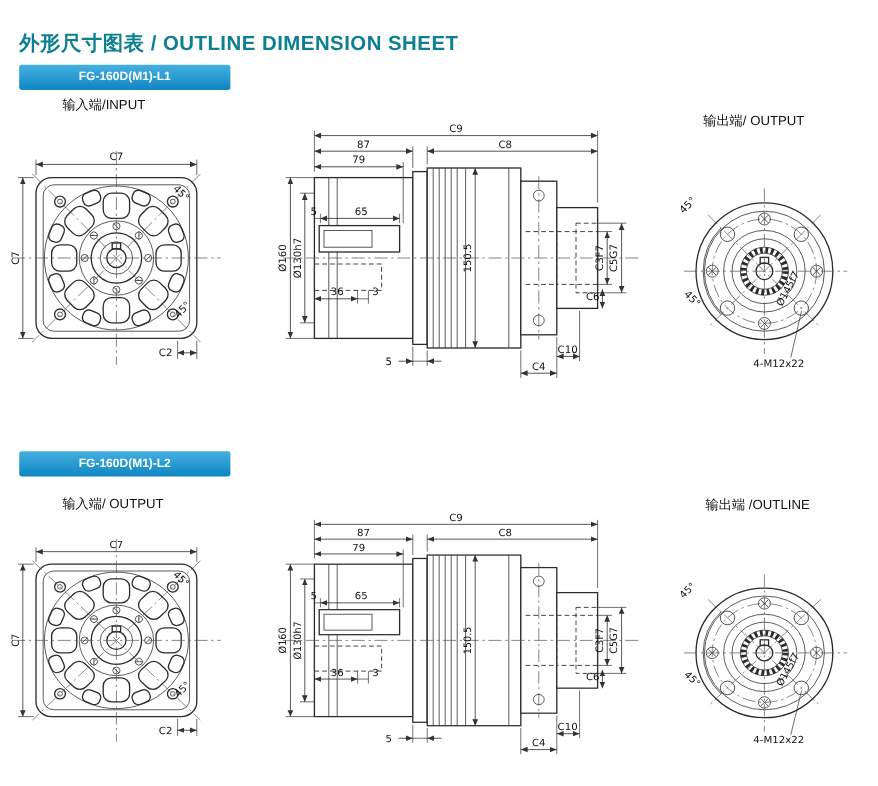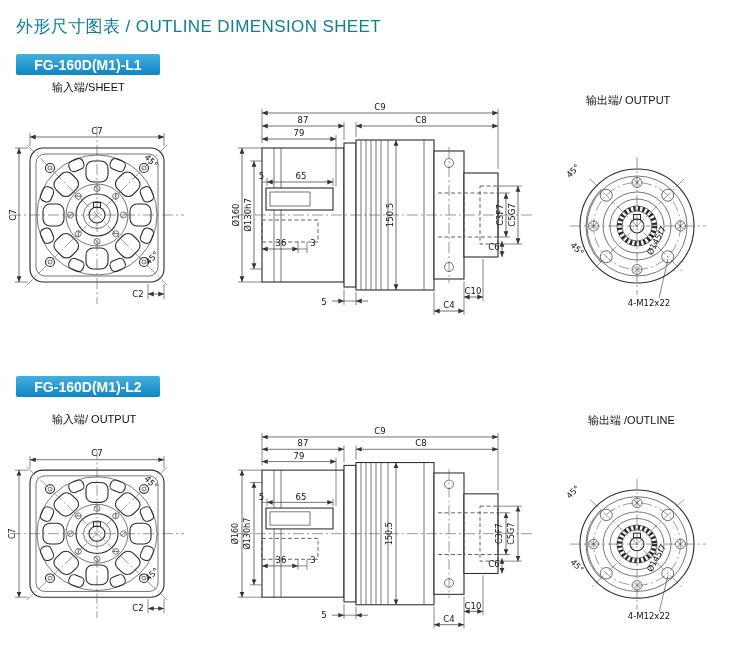--- a/index.html
+++ b/index.html
@@ -1,19 +1,19 @@
 <!DOCTYPE html>
 <html><head>
 <meta charset="utf-8">
 <style>
   *{margin:0;padding:0;box-sizing:border-box}
   html,body{width:732px;height:655px;background:#ffffff;font-family:"Liberation Sans",sans-serif;position:relative;overflow:hidden}
-  .title{position:absolute;left:16px;top:15px;font-size:17px;font-weight:normal;color:#0c7f91;letter-spacing:.4px;white-space:nowrap}
-  .badge{position:absolute;left:16px;width:144px;height:21px;background:linear-gradient(180deg,#45b0e0,#0f85c3);color:#fff;
-         font-size:14px;font-weight:bold;display:flex;align-items:center;justify-content:center;border-radius:2px}
+  .title{position:absolute;left:16px;top:25px;font-size:17px;font-weight:bold;color:#0c7f91;letter-spacing:.4px;white-space:nowrap}
+  .badge{position:absolute;left:16px;width:176px;height:21px;background:linear-gradient(180deg,#45b0e0,#0f85c3);color:#fff;
+         font-size:10px;font-weight:bold;display:flex;align-items:center;justify-content:center;border-radius:2px}
   .viewlabel{position:absolute;font-size:11px;color:#111;white-space:nowrap}
   .secsvg{position:absolute;left:0;width:732px}
   svg text{font-family:"DejaVu Sans",sans-serif}
   .ol{fill:#fff;stroke:#2b2b2b;stroke-width:1.1}
   .oln{fill:none;stroke:#2b2b2b;stroke-width:1.1}
   .thin{fill:none;stroke:#3a3a3a;stroke-width:0.7}
   .cl{fill:none;stroke:#555;stroke-width:0.6;stroke-dasharray:11 3 2 3}
   .hid{fill:none;stroke:#3a3a3a;stroke-width:0.8;stroke-dasharray:4 2.5}
   .dim{stroke:#333;stroke-width:0.7;fill:none}
   .ext{stroke:#333;stroke-width:0.6;fill:none}
@@ -230,21 +230,21 @@
         <text x="575" y="158" class="dt" transform="rotate(45 575 158)">45°</text>
         <text x="659" y="149" class="dt" transform="rotate(-62 659 149)">Ø145f7</text>
         <line x1="659" y1="205" x2="668" y2="166" class="ext"></line>
         <text x="649" y="212.5" class="dt">4-M12x22</text>
       </g>
     </g>
   </defs>
 </svg>
 
 <div class="badge" style="top:54px">FG-160D(M1)-L1</div>
-<div class="viewlabel" style="left:52px;top:80px">输入端/SHEET</div>
+<div class="viewlabel" style="left:52px;top:80px">输入端/INPUT</div>
 <div class="viewlabel" style="left:586px;top:93px">输出端/ OUTPUT</div>
 <svg class="secsvg" style="top:93px;height:250px" viewBox="0 0 732 250">
   <use href="#dim-drawing"></use>
 </svg>
 
 <div class="badge" style="top:376px">FG-160D(M1)-L2</div>
 <div class="viewlabel" style="left:52px;top:412px">输入端/ OUTPUT</div>
 <div class="viewlabel" style="left:588px;top:413px">输出端 /OUTLINE</div>
 <svg class="secsvg" style="top:418px;height:237px" viewBox="0 0 732 250" preserveAspectRatio="none">
   <use href="#dim-drawing"></use>

